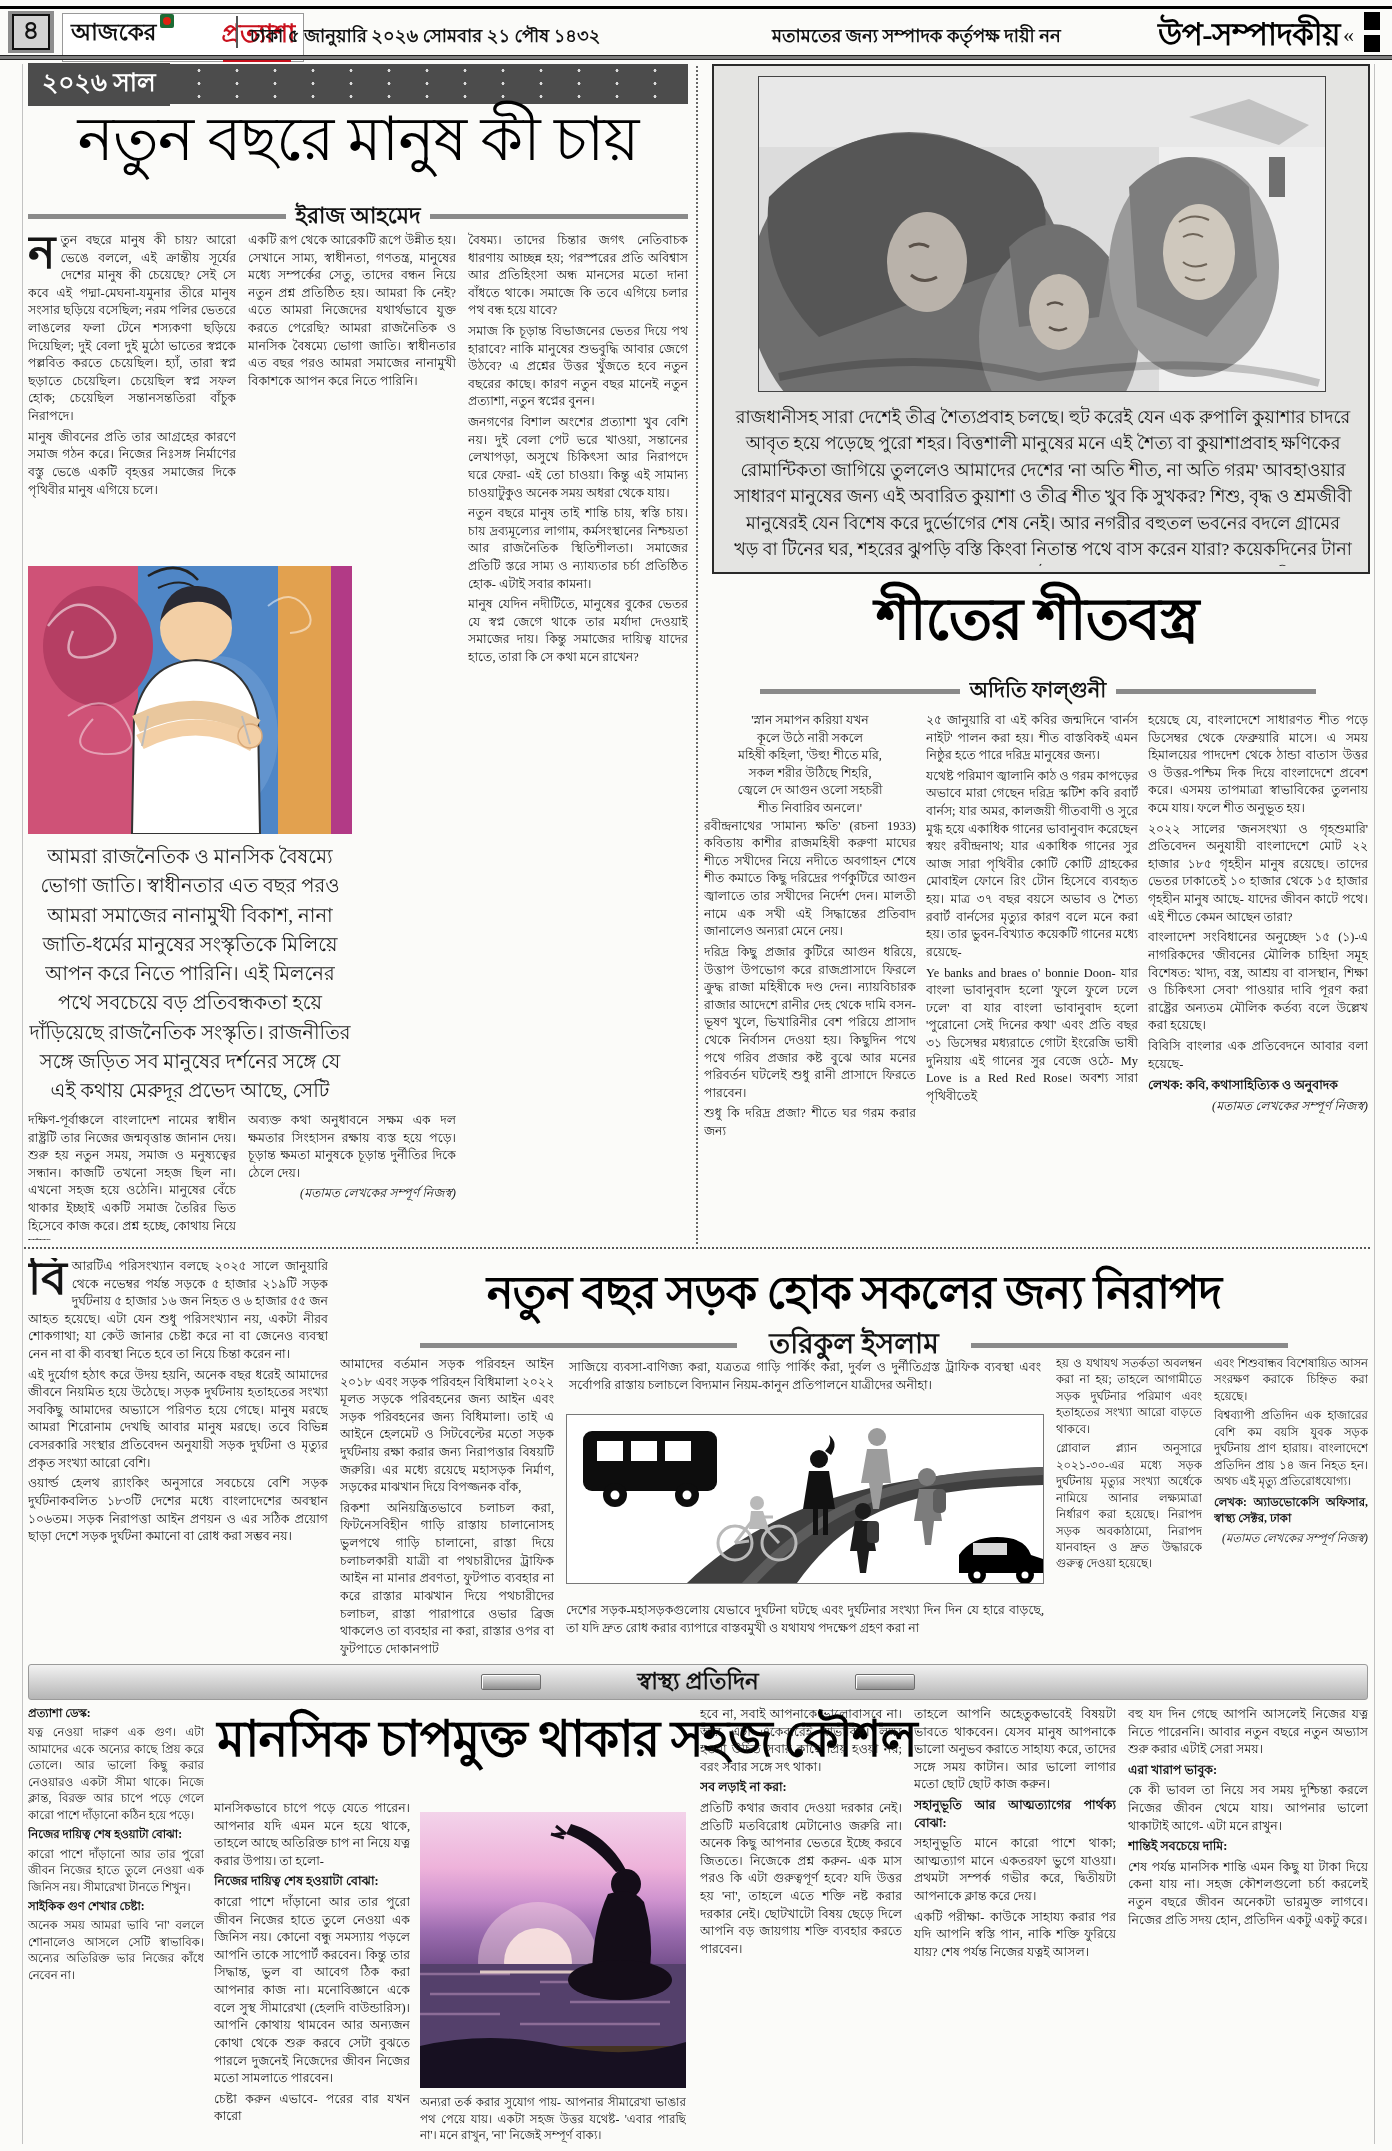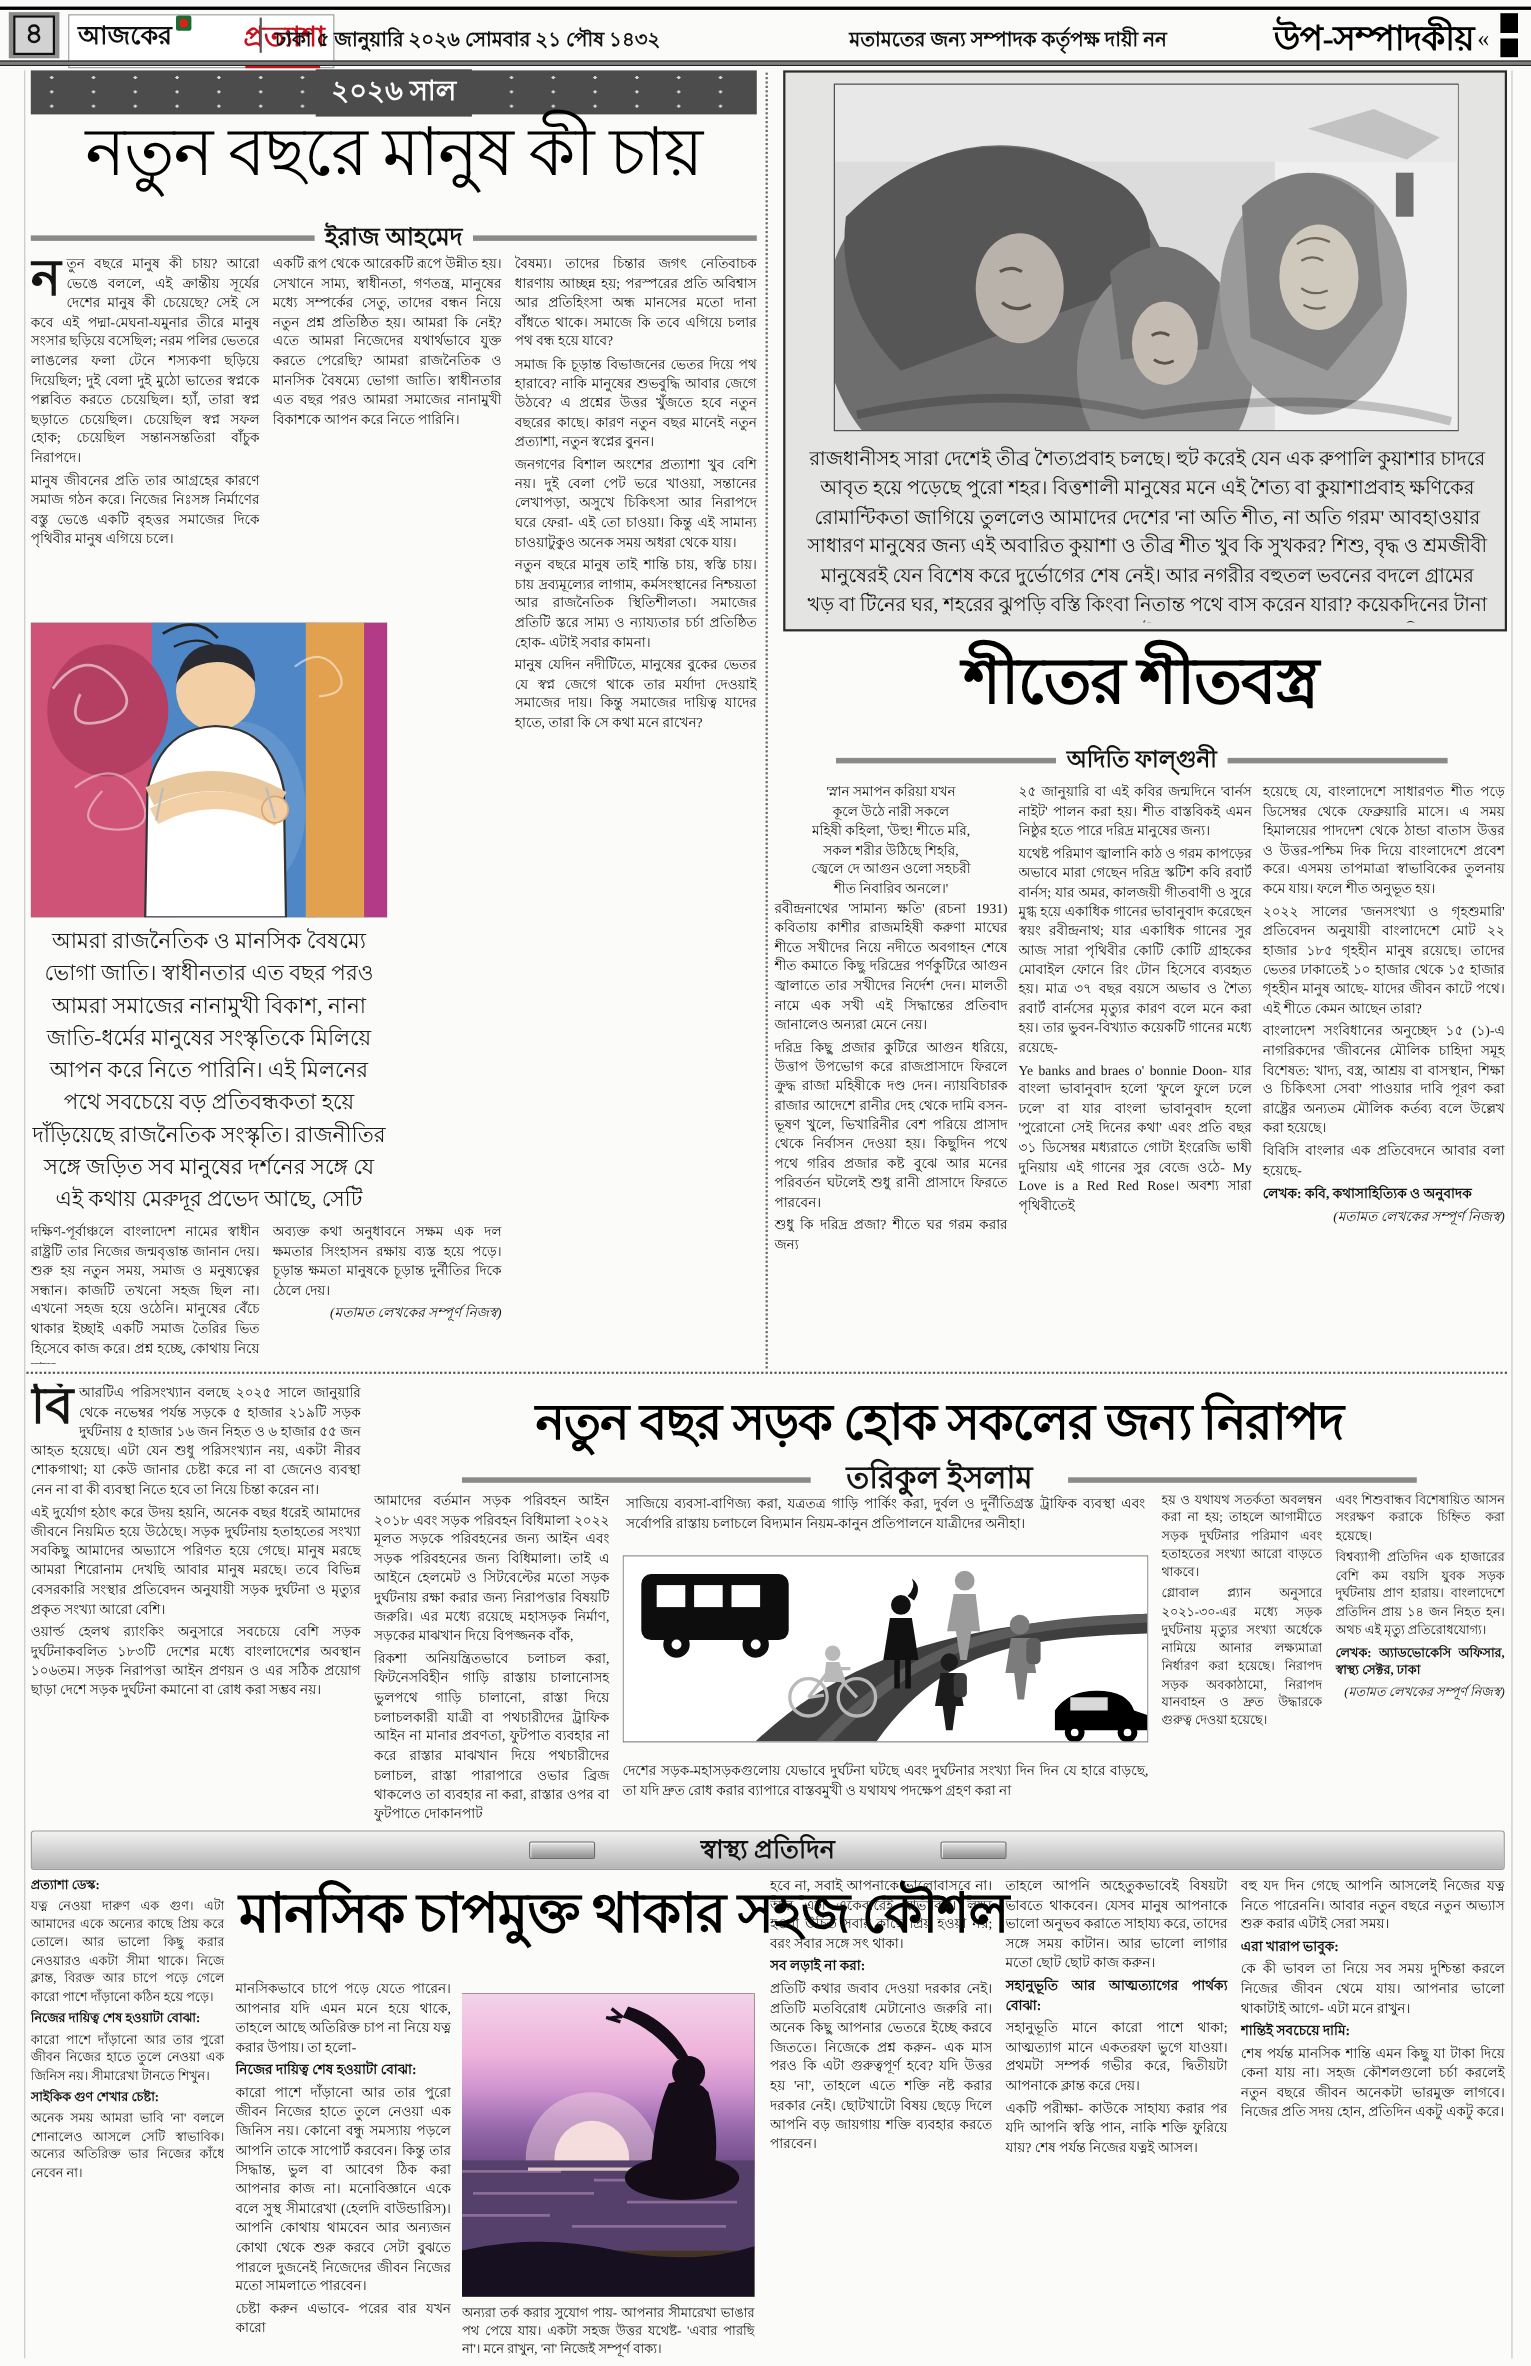--- a/index.html
+++ b/index.html
@@ -40,21 +40,21 @@
   .col p.credit{font-weight:bold;margin-top:4px;}
   .col p.foot{font-style:italic;text-align:right;}
   .col p.pl{text-align:center;margin:0;}
   .dc{float:left;font-size:46px;line-height:.8;font-weight:800;padding:3px 5px 0 0;}
   .byline{display:flex;align-items:center;gap:10px;}
   .byline .rule{flex:1;height:5px;background:#8a8a8a;}
   .byline .nm{font-weight:800;white-space:nowrap;}
 
   
   .kicker{position:absolute;left:28px;top:64px;width:660px;height:40px;background:#4c4c4c;color:#fff;
-    display:flex;align-items:center;justify-content:center;font-size:25px;font-weight:800;
+    display:flex;align-items:center;justify-content:flex-start;font-size:25px;font-weight:800;
     background-image:radial-gradient(circle,rgba(255,255,255,.8) 1.4px,transparent 1.6px);background-size:38px 13px;}
   .kicker span{background:#4c4c4c;padding:0 14px;}
   .a1-headline{position:absolute;left:28px;top:108px;width:660px;height:82px;font-size:61px;font-weight:400;
     letter-spacing:-1px;line-height:1.05;text-align:center;white-space:nowrap;color:#000;}
   .a1-byline{position:absolute;left:28px;top:198px;width:660px;font-size:22px;}
   .a1-illus{position:absolute;left:28px;top:566px;width:324px;height:268px;overflow:hidden;background:#789;}
   .a1-quote{position:absolute;left:28px;top:842px;width:324px;height:264px;overflow:hidden;
     font-size:19.5px;line-height:1.5;text-align:center;color:#1d1d1d;font-weight:500;}
 
   
@@ -212,21 +212,21 @@
     <span class="nm">অদিতি ফাল্গুনী</span>
     <span class="rule"></span>
   </div>
   <div class="col" style="left:704px;top:712px;width:212px;height:528px;">
       <p class="pl">'স্নান সমাপন করিয়া যখন</p>
       <p class="pl">কূলে উঠে নারী সকলে</p>
       <p class="pl">মহিষী কহিলা, 'উহু! শীতে মরি,</p>
       <p class="pl">সকল শরীর উঠিছে শিহরি,</p>
       <p class="pl">জ্বেলে দে আগুন ওলো সহচরী</p>
       <p class="pl">শীত নিবারিব অনলে।'</p>
-      <p>রবীন্দ্রনাথের 'সামান্য ক্ষতি' (রচনা 1931) কবিতায় কাশীর রাজমহিষী করুণা মাঘের শীতে সখীদের নিয়ে নদীতে অবগাহন শেষে শীত কমাতে কিছু দরিদ্রের পর্ণকুটিরে আগুন জ্বালাতে তার সখীদের নির্দেশ দেন। মালতী নামে এক সখী এই সিদ্ধান্তের প্রতিবাদ জানালেও অন্যরা মেনে নেয়।</p>
+      <p>রবীন্দ্রনাথের 'সামান্য ক্ষতি' (রচনা 1933) কবিতায় কাশীর রাজমহিষী করুণা মাঘের শীতে সখীদের নিয়ে নদীতে অবগাহন শেষে শীত কমাতে কিছু দরিদ্রের পর্ণকুটিরে আগুন জ্বালাতে তার সখীদের নির্দেশ দেন। মালতী নামে এক সখী এই সিদ্ধান্তের প্রতিবাদ জানালেও অন্যরা মেনে নেয়।</p>
       <p>দরিদ্র কিছু প্রজার কুটিরে আগুন ধরিয়ে, উত্তাপ উপভোগ করে রাজপ্রাসাদে ফিরলে ক্রুদ্ধ রাজা মহিষীকে দণ্ড দেন। ন্যায়বিচারক রাজার আদেশে রানীর দেহ থেকে দামি বসন-ভূষণ খুলে, ভিখারিনীর বেশ পরিয়ে প্রাসাদ থেকে নির্বাসন দেওয়া হয়। কিছুদিন পথে পথে গরিব প্রজার কষ্ট বুঝে আর মনের পরিবর্তন ঘটলেই শুধু রানী প্রাসাদে ফিরতে পারবেন।</p>
       <p>শুধু কি দরিদ্র প্রজা? শীতে ঘর গরম করার জন্য</p>
     </div>
   <div class="col" style="left:926px;top:712px;width:212px;height:528px;">
       <p>২৫ জানুয়ারি বা এই কবির জন্মদিনে 'বার্নস নাইট' পালন করা হয়। শীত বাস্তবিকই এমন নিষ্ঠুর হতে পারে দরিদ্র মানুষের জন্য।</p>
       <p>যথেষ্ট পরিমাণ জ্বালানি কাঠ ও গরম কাপড়ের অভাবে মারা গেছেন দরিদ্র স্কটিশ কবি রবার্ট বার্নস; যার অমর, কালজয়ী গীতবাণী ও সুরে মুগ্ধ হয়ে একাধিক গানের ভাবানুবাদ করেছেন স্বয়ং রবীন্দ্রনাথ; যার একাধিক গানের সুর আজ সারা পৃথিবীর কোটি কোটি গ্রাহকের মোবাইল ফোনে রিং টোন হিসেবে ব্যবহৃত হয়। মাত্র ৩৭ বছর বয়সে অভাব ও শৈত্য রবার্ট বার্নসের মৃত্যুর কারণ বলে মনে করা হয়। তার ভুবন-বিখ্যাত কয়েকটি গানের মধ্যে রয়েছে-</p>
       <p>Ye banks and braes o' bonnie Doon- যার বাংলা ভাবানুবাদ হলো 'ফুলে ফুলে ঢলে ঢলে' বা যার বাংলা ভাবানুবাদ হলো 'পুরোনো সেই দিনের কথা' এবং প্রতি বছর ৩১ ডিসেম্বর মধ্যরাতে গোটা ইংরেজি ভাষী দুনিয়ায় এই গানের সুর বেজে ওঠে- My Love is a Red Red Rose। অবশ্য সারা পৃথিবীতেই</p>
     </div>
   <div class="col" style="left:1148px;top:712px;width:220px;height:528px;">
       <p>হয়েছে যে, বাংলাদেশে সাধারণত শীত পড়ে ডিসেম্বর থেকে ফেব্রুয়ারি মাসে। এ সময় হিমালয়ের পাদদেশ থেকে ঠান্ডা বাতাস উত্তর ও উত্তর-পশ্চিম দিক দিয়ে বাংলাদেশে প্রবেশ করে। এসময় তাপমাত্রা স্বাভাবিকের তুলনায় কমে যায়। ফলে শীত অনুভূত হয়।</p>

